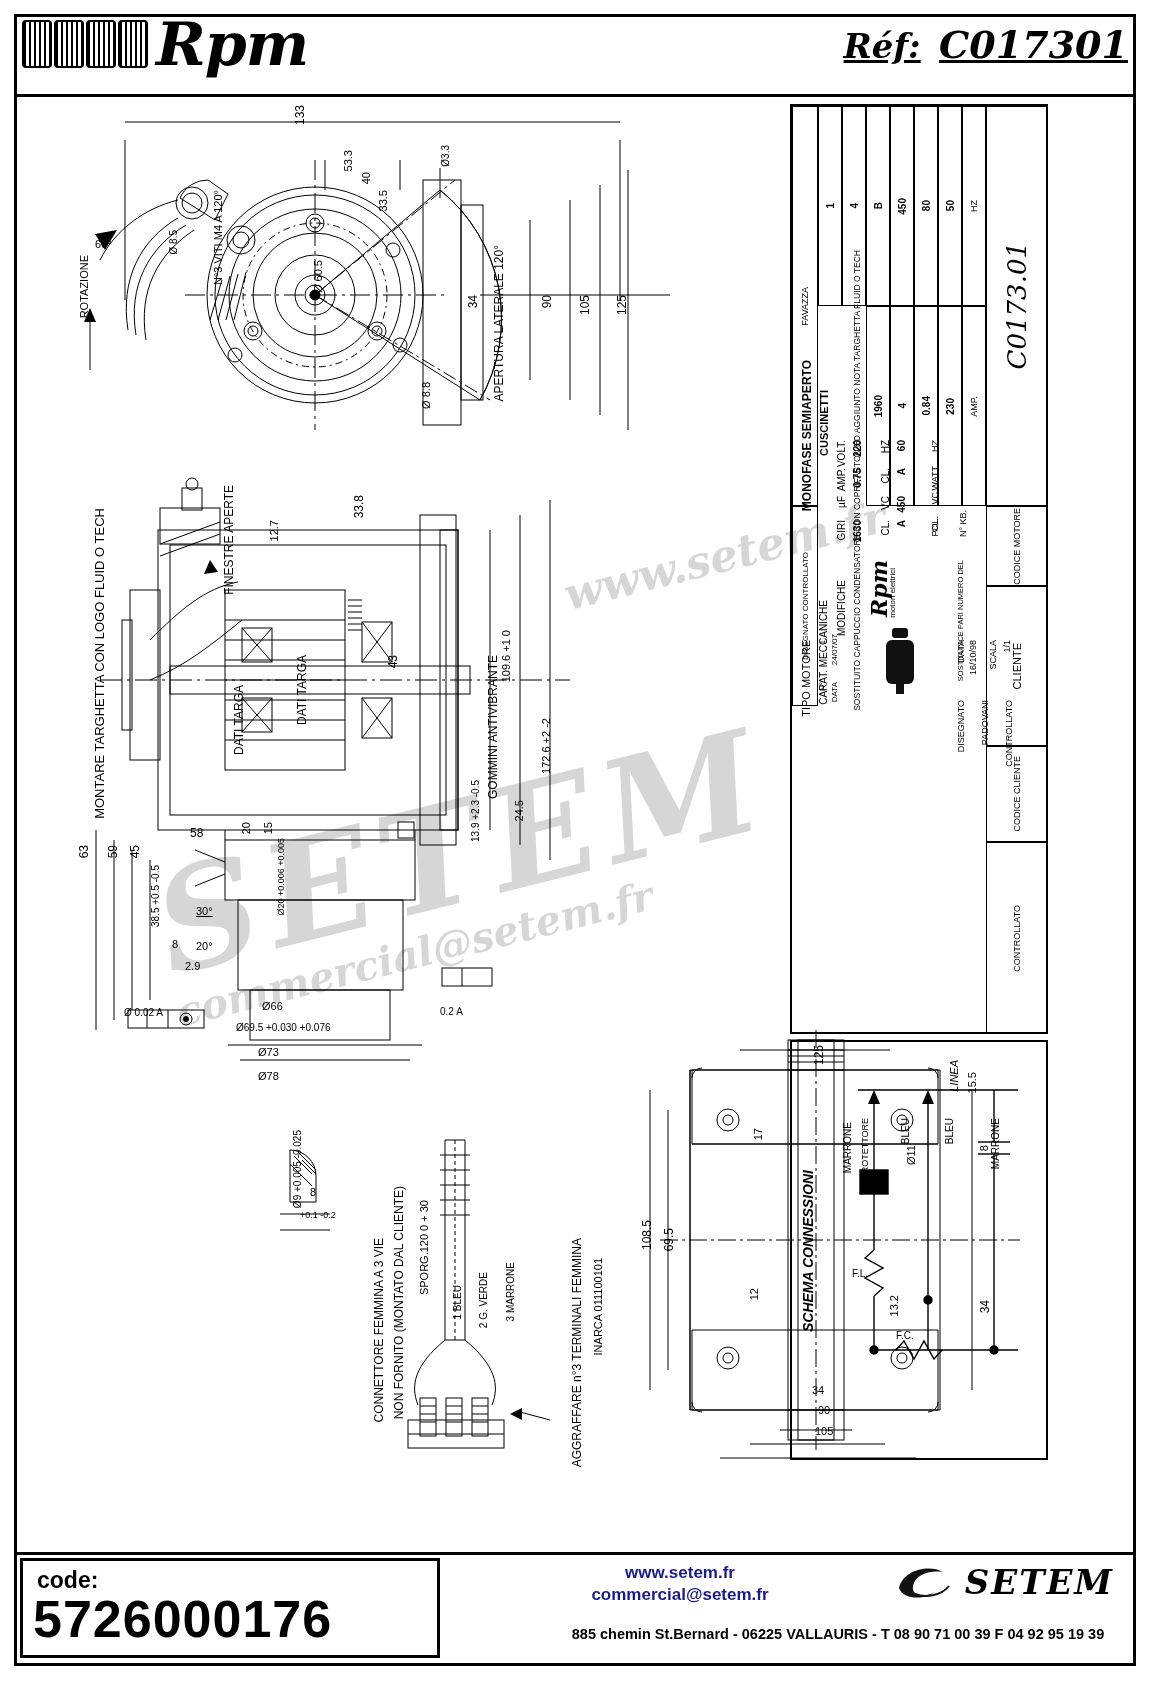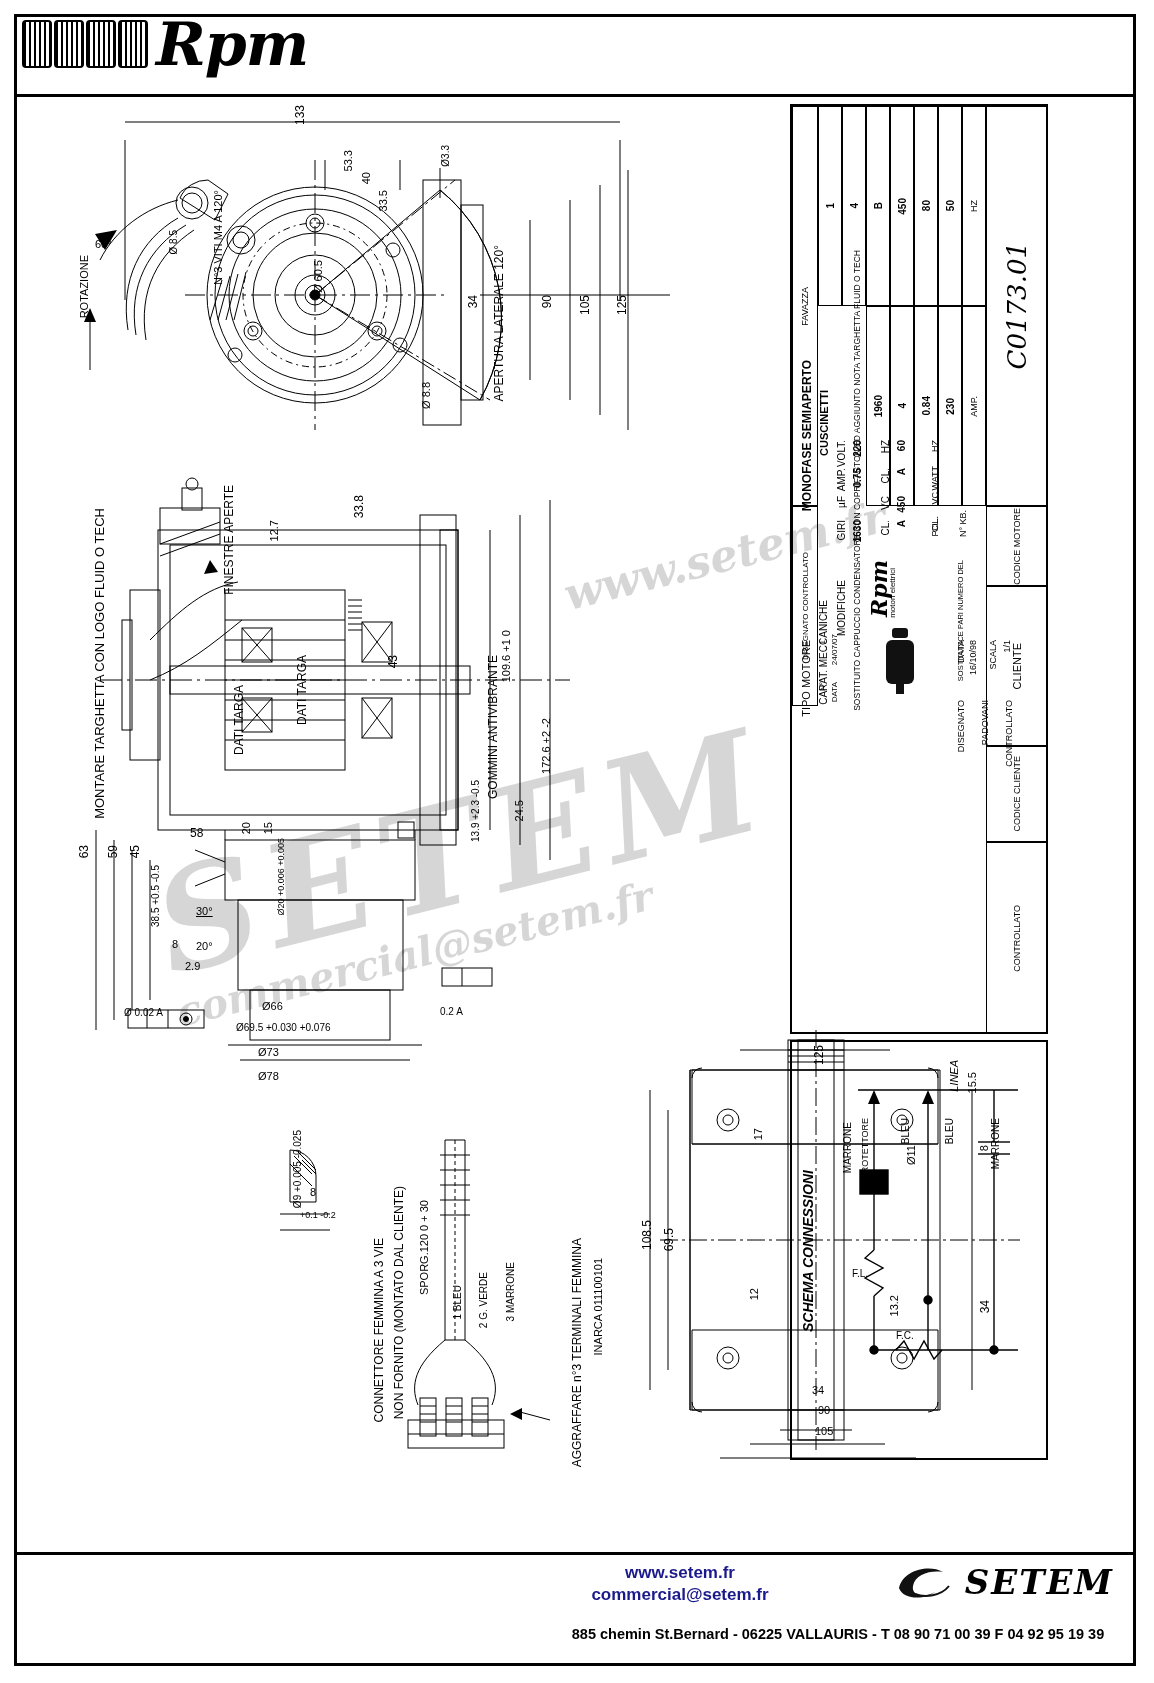--- a/index.html
+++ b/index.html
@@ -52,20 +52,24 @@
   <div class="hdr"></div>
   <div class="logo">
     <div class="coils">
       <div class="coil"></div>
         <div class="coil"></div>
         <div class="coil"></div>
         <div class="coil"></div>
     </div>
     <div class="rpmword">Rpm</div>
   </div>
+  <div class="refbox">
+    <span class="refLbl">Réf:</span>
+    <span class="refVal">C017301</span>
+  </div>
 
   <div class="wm wm1">SETEM</div>
   <div class="wm wm2">www.setem.fr</div>
   <div class="wm wm3">commercial@setem.fr</div>
 
   <svg class="dwg" width="790" height="480" viewBox="0 0 790 480" style="left:10px;top:100px;">
     <g fill="none" stroke="#000" stroke-width="1">
 
       <circle cx="305" cy="195" r="108"></circle>
       <circle cx="305" cy="195" r="100"></circle>
@@ -704,20 +708,24 @@
   <div class="lblv" style="left:944px;top:1118px;font-size:10px;">
       <span>BLEU</span>
     </div>
   <div class="lblv" style="left:990px;top:1118px;font-size:10px;">
       <span>MARRONE</span>
     </div>
   <div class="lbl" style="left:852px;top:1268px;font-size:10px;">F.L.</div>
   <div class="lbl" style="left:896px;top:1330px;font-size:10px;">F.C.</div>
 
   <div class="footer"></div>
+  <div class="codebox">
+    <div class="codeLbl">code:</div>
+    <div class="codeVal">5726000176</div>
+  </div>
   <div class="contact">
     <div>www.setem.fr</div>
     <div>commercial@setem.fr</div>
   </div>
   <div class="addr">885 chemin St.Bernard  -  06225 VALLAURIS  -  T 08 90 71 00 39   F 04 92 95 19 39</div>
   <div class="setemlogo">
     <svg class="swirl" viewBox="0 0 62 40">
       <path d="M4,26 C8,8 34,2 48,10 C36,8 20,12 18,24 C16,34 30,36 40,30 C30,38 8,38 4,26 Z" fill="#111"></path>
       <path d="M20,32 C30,36 46,34 54,24" stroke="#111" stroke-width="2" fill="none"></path>
     </svg>

